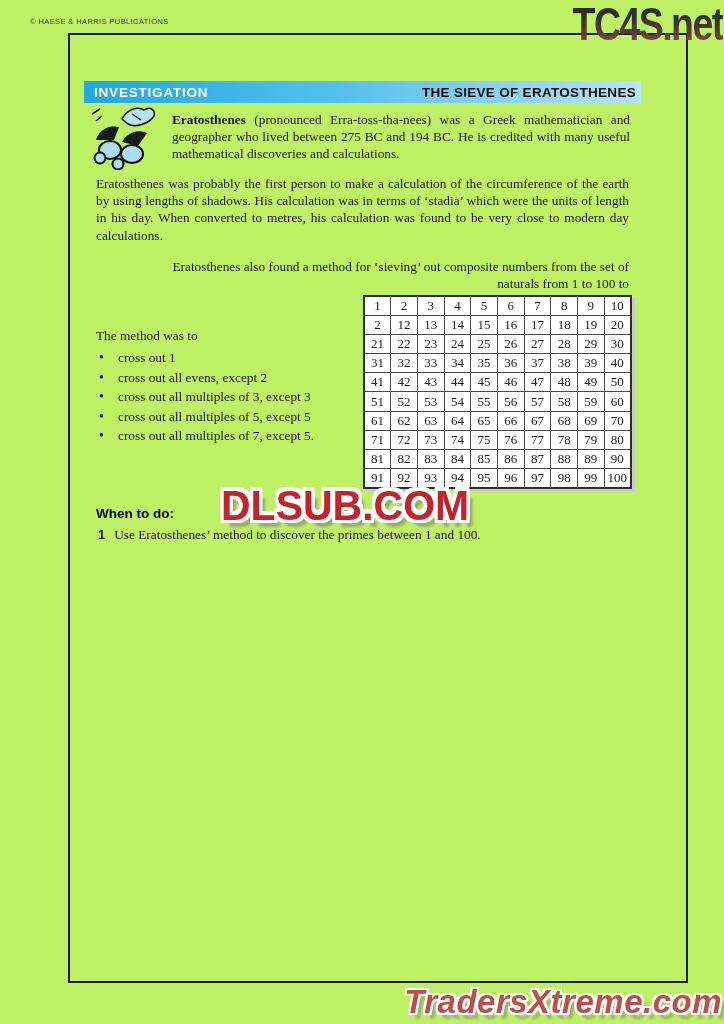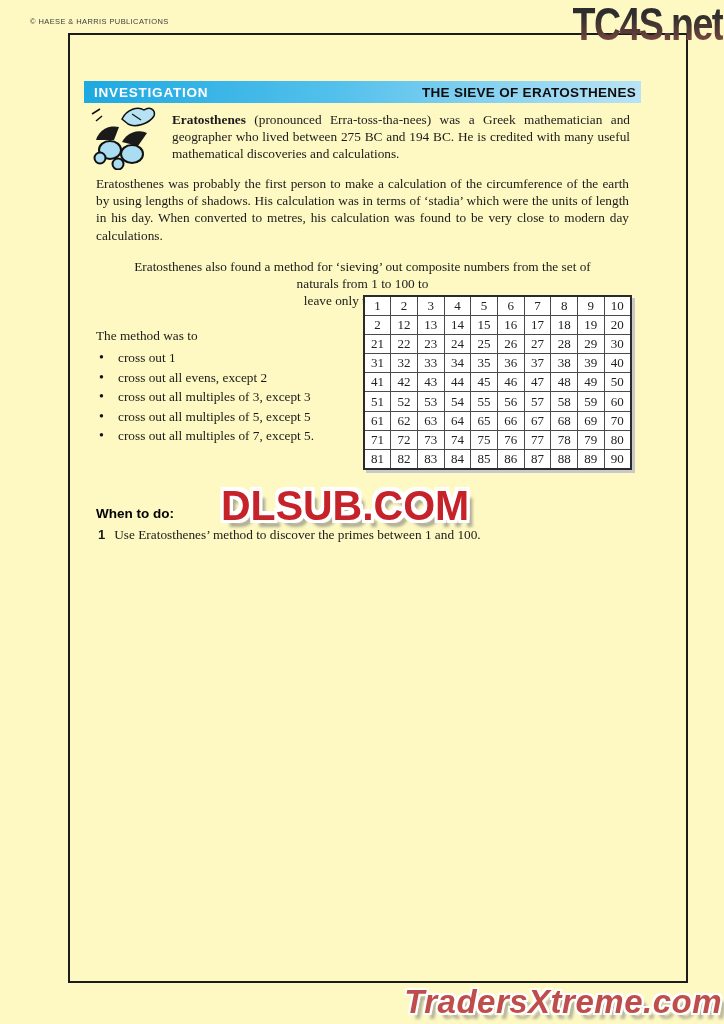--- a/index.html
+++ b/index.html
@@ -1,20 +1,20 @@
 <!DOCTYPE html>
 <html><head>
 <meta charset="utf-8">
 <style>
   * { margin: 0; padding: 0; box-sizing: border-box; }
   html, body { background: #ffffff; }
   .page {
     position: relative;
     width: 724px; height: 1024px;
-    background: #fef9c3;
+    background: #bef264;
     font-family: "Liberation Serif", serif;
     color: #1a1a1a;
     overflow: hidden;
   }
   .publisher {
     position: absolute; left: 30px; top: 17px;
     font-family: "Liberation Sans", sans-serif;
     font-size: 7.5px; letter-spacing: 0.4px; color: #3c3c3c;
   }
   .frame {
@@ -67,21 +67,21 @@
     color: #ffffff; font-size: 13.5px; letter-spacing: 0.8px; padding-left: 10px;
   }
   .header-bar .right-label {
     color: #0d0d0d; font-size: 13.5px; letter-spacing: 0.3px; padding-right: 5px;
   }
   
   .icon-binoculars { position: absolute; left: 88px; top: 106px; }
   .para { position: absolute; font-size: 13.3px; line-height: 17.2px; text-align: justify; }
   .para1 { left: 172px; top: 111px; width: 458px; }
   .para2 { left: 96px; top: 175px; width: 533px; }
-  .para3 { left: 96px; top: 258px; width: 533px; text-align: center; }
+  .para3 { left: 96px; top: 258px; width: 533px; text-align: right; }
   .para3 div { height: 17.2px; }
   .method-intro { position: absolute; left: 96px; top: 328px; font-size: 13.3px; }
   .bullets { position: absolute; left: 99px; top: 348px; list-style: none; }
   .bullets li { line-height: 19.6px; font-size: 13.3px; position: relative; padding-left: 19px; }
   .bullets li::before {
     content: "\2022"; position: absolute; left: 0; top: 0;
     font-size: 14px; color: #111;
   }
   
   .grid-table {
@@ -264,20 +264,32 @@
           <td>82</td>
           <td>83</td>
           <td>84</td>
           <td>85</td>
           <td>86</td>
           <td>87</td>
           <td>88</td>
           <td>89</td>
           <td>90</td>
         </tr>
+        <tr>
+          <td>91</td>
+          <td>92</td>
+          <td>93</td>
+          <td>94</td>
+          <td>95</td>
+          <td>96</td>
+          <td>97</td>
+          <td>98</td>
+          <td>99</td>
+          <td>100</td>
+        </tr>
       </tbody>
   </table>
 
   <div class="wm-mid">DLSUB.COM</div>
 
   <div class="what-heading">When to do:</div>
 
   <div class="step">
     <span class="num">1</span><span>Use Eratosthenes’ method to discover the primes between 1 and 100.</span>
   </div>

